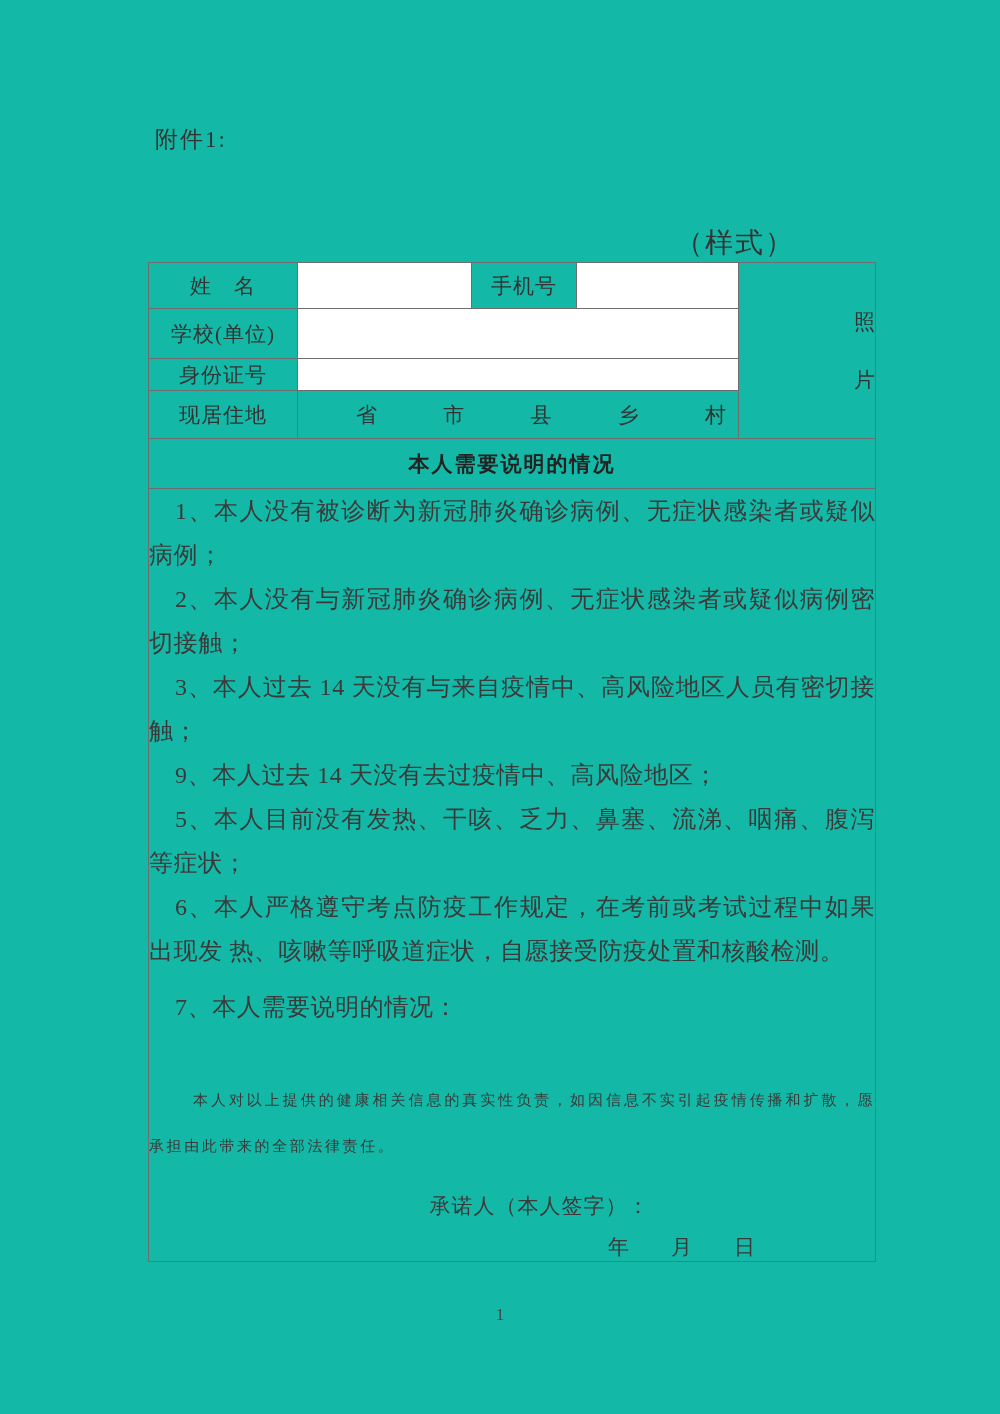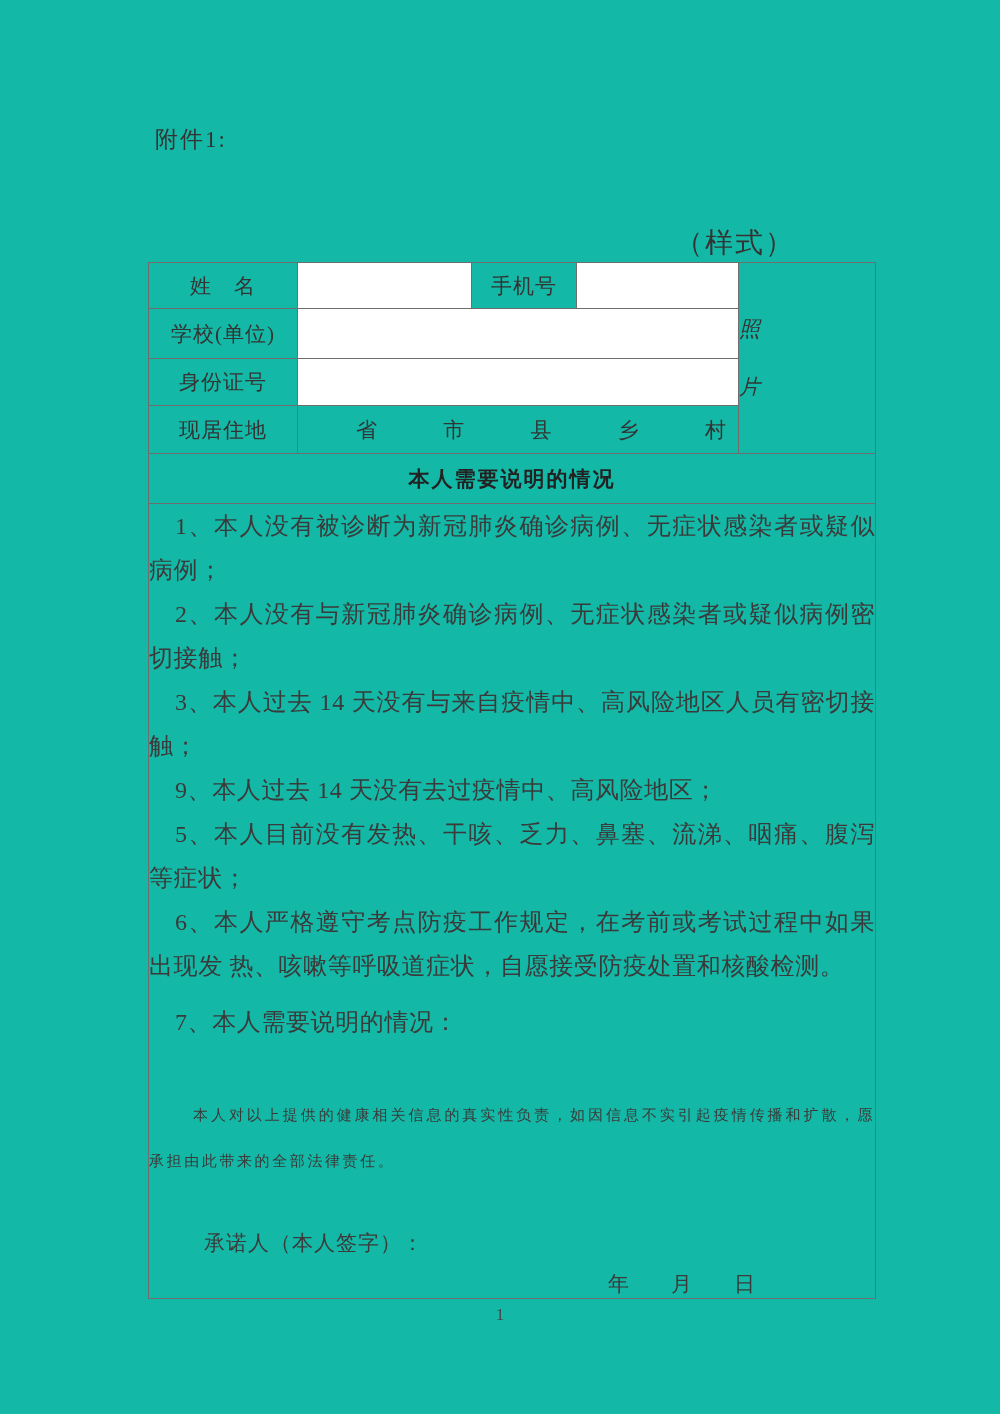--- a/index.html
+++ b/index.html
@@ -53,25 +53,25 @@
   table.form-table td {
     border: 1.5px solid #6e6e6e;
     font-size: 21px;
     vertical-align: middle;
     padding: 0;
   }
   td.lbl { text-align: center; letter-spacing: 1px; }
   td.val { background: #fff; }
   tr.r1 { height: 46px; }
   tr.r2 { height: 50px; }
-  tr.r3 { height: 47px; }
+  tr.r3 { height: 32px; }
   tr.r4 { height: 48px; }
   tr.header-row { height: 50px; }
 
-  td.photo-cell { text-align: left; vertical-align: middle; font-style: italic; }
+  td.photo-cell { text-align: right; vertical-align: middle; }
   .photo-label {
     display: inline-block;
     width: 24px;
     font-size: 21px;
     line-height: 58px;
     word-break: break-all;
     letter-spacing: 0;
     color: #333;
   }
 
@@ -107,22 +107,22 @@
   .declaration {
     margin-top: 48px;
     font-size: 15px;
     line-height: 46px;
     text-indent: 44px;
     letter-spacing: 2.6px;
     color: #3a3a3a;
     text-align: justify;
   }
   .signature-line {
-    margin-top: 45px;
-    text-align: left;
+    margin-top: 23px;
+    text-align: center;
     text-indent: 55px;
     font-size: 21px;
     letter-spacing: 1px;
     color: #3a3a3a;
   }
   .date-line {
     margin-top: 13px;
     text-align: right;
     padding-right: 120px;
     font-size: 21px;

